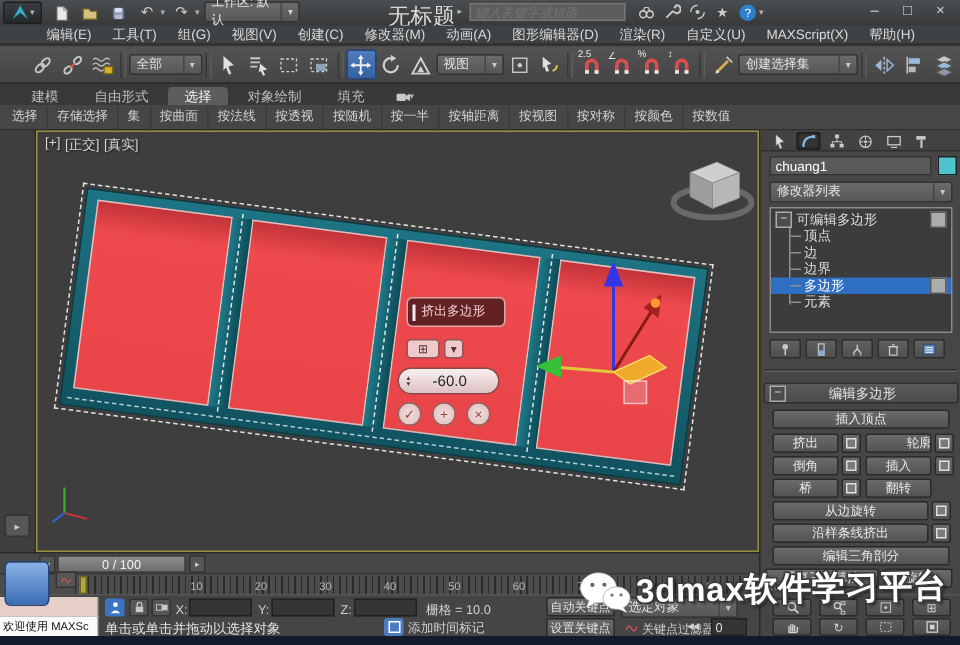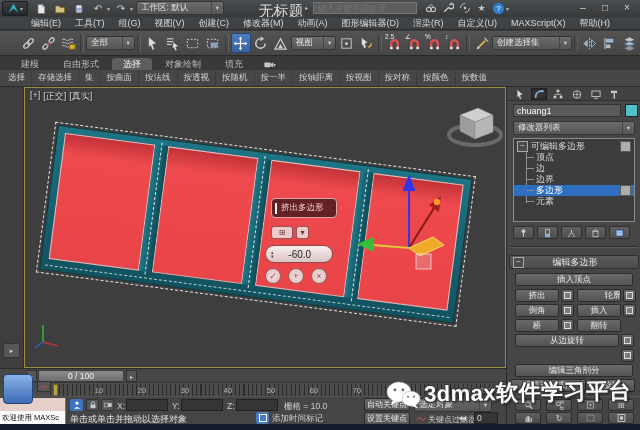--- a/index.html
+++ b/index.html
@@ -107,21 +107,21 @@
   .sbx::after{content:'';width:5px;height:5px;border:1px solid #ddd;background:#7a7a7a;}
   
   .timeslider{position:absolute;left:0;top:368px;width:506px;height:14px;background:#474747;border-top:1px solid #2a2a2a;box-sizing:border-box;}
   .ts-btn{position:absolute;top:1px;width:11px;height:12px;background:#555;border:1px solid #333;color:#ccc;font-size:6px;
           display:flex;align-items:center;justify-content:center;box-sizing:border-box;}
   .ts-box{position:absolute;left:38px;top:1px;width:86px;height:12px;background:linear-gradient(#8c8c8c,#6e6e6e);
           border:1px solid #3c3c3c;border-radius:2px;color:#f4f4f4;font-size:8.5px;display:flex;align-items:center;justify-content:center;box-sizing:border-box;}
   .trackbar{position:absolute;left:0;top:382px;width:506px;height:14px;background:#4c4c4c;border-top:1px solid #383838;box-sizing:border-box;}
   .ruler{position:absolute;left:50px;top:1px;width:446px;height:12px;
          background-image:repeating-linear-gradient(90deg,rgba(25,25,25,.65) 0 1px,transparent 1px 4.3px);}
-  .tickl{position:absolute;top:3px;transform:translateX(-50%);font-size:7.5px;color:#b5b5b5;}
+  .tickl{position:absolute;top:3px;transform:translateX(-50%);font-size:7.5px;color:#b5b5b5;margin-left:32px;}
   .marker0{position:absolute;left:53px;top:1px;width:5px;height:12px;background:#b5a63d;border:1px solid #6d6324;box-sizing:border-box;}
   .bluebtn{position:absolute;left:3px;top:374px;width:30px;height:30px;border-radius:4px;z-index:5;
            background:linear-gradient(#8ab2e8,#3b6cb4);border:1px solid #24457c;box-sizing:border-box;}
   .curvebtn{position:absolute;left:37px;top:381px;width:14px;height:11px;background:#565656;border:1px solid #333;box-sizing:border-box;display:flex;align-items:center;justify-content:center;}
   
   .statusbar{position:absolute;left:0;top:396px;width:506px;height:28px;background:#454545;border-top:1px solid #565656;box-sizing:border-box;}
   .lst-pink{position:absolute;left:0;top:1px;width:66px;height:13px;background:#e6cfc6;border-right:1px solid #777;box-sizing:border-box;}
   .lst-white{position:absolute;left:0;top:14px;width:66px;height:13px;background:#fbfbfb;border-right:1px solid #777;
              color:#111;font-size:7.5px;line-height:13px;padding-left:2px;box-sizing:border-box;white-space:nowrap;overflow:hidden;}
   .sic{position:absolute;width:13px;height:12px;border-radius:2px;display:flex;align-items:center;justify-content:center;box-sizing:border-box;}
@@ -386,21 +386,21 @@
       <span class="qbtn">↶</span>
       <span class="mini-arrow">▾</span>
       <span class="qbtn">↷</span>
       <span class="mini-arrow">▾</span>
       <span class="qbtn">
           <svg class="ic" width="12" height="12">
             <use href="#i-folder"></use>
           </svg>
         </span>
     </div>
-    <div class="dd abs" style="left:136px;top:1px;width:88px;">
+    <div class="dd abs" style="left:136px;top:1px;width:64px;">
       <span>工作区: 默认</span>
       <span class="da">▾</span>
     </div>
     <div class="win-title">无标题</div>
     <span class="abs" style="left:305px;top:4px;font-size:6px;color:#bbb;">▸</span>
     <input class="search" placeholder="键入关键字或短语" style="">
     <div class="abs" style="left:423px;top:1px;display:flex;gap:2px;">
       <span class="tb-ico">
           <svg class="ic" width="12" height="12">
             <use href="#i-binocs"></use>
@@ -773,20 +773,21 @@
     <div class="pbtn sbx" style="left:116px;top:202px;width:13px;height:13px;"></div>
     <div class="pbtn" style="left:8px;top:217px;width:44px;height:13px;">倒角</div>
     <div class="pbtn sbx" style="left:54px;top:217px;width:13px;height:13px;"></div>
     <div class="pbtn" style="left:70px;top:217px;width:44px;height:13px;">插入</div>
     <div class="pbtn sbx" style="left:116px;top:217px;width:13px;height:13px;"></div>
     <div class="pbtn" style="left:8px;top:232px;width:44px;height:13px;">桥</div>
     <div class="pbtn sbx" style="left:54px;top:232px;width:13px;height:13px;"></div>
     <div class="pbtn" style="left:70px;top:232px;width:44px;height:13px;">翻转</div>
     <div class="pbtn" style="left:8px;top:247px;width:104px;height:13px;">从边旋转</div>
     <div class="pbtn sbx" style="left:114px;top:247px;width:13px;height:13px;"></div>
+    <div class="pbtn" style="left:8px;top:262px;width:104px;height:13px;">沿样条线挤出</div>
     <div class="pbtn sbx" style="left:114px;top:262px;width:13px;height:13px;"></div>
     <div class="pbtn" style="left:8px;top:277px;width:118px;height:13px;">编辑三角剖分</div>
     <div class="pbtn" style="left:3px;top:292px;width:76px;height:13px;">重复三角算法</div>
     <div class="pbtn" style="left:82px;top:292px;width:46px;height:13px;">旋转</div>
   </div>
 
   <div class="timeslider">
     <span class="ts-btn" style="left:26px;">◂</span>
     <div class="ts-box">0 / 100</div>
     <span class="ts-btn" style="left:126px;">▸</span>

